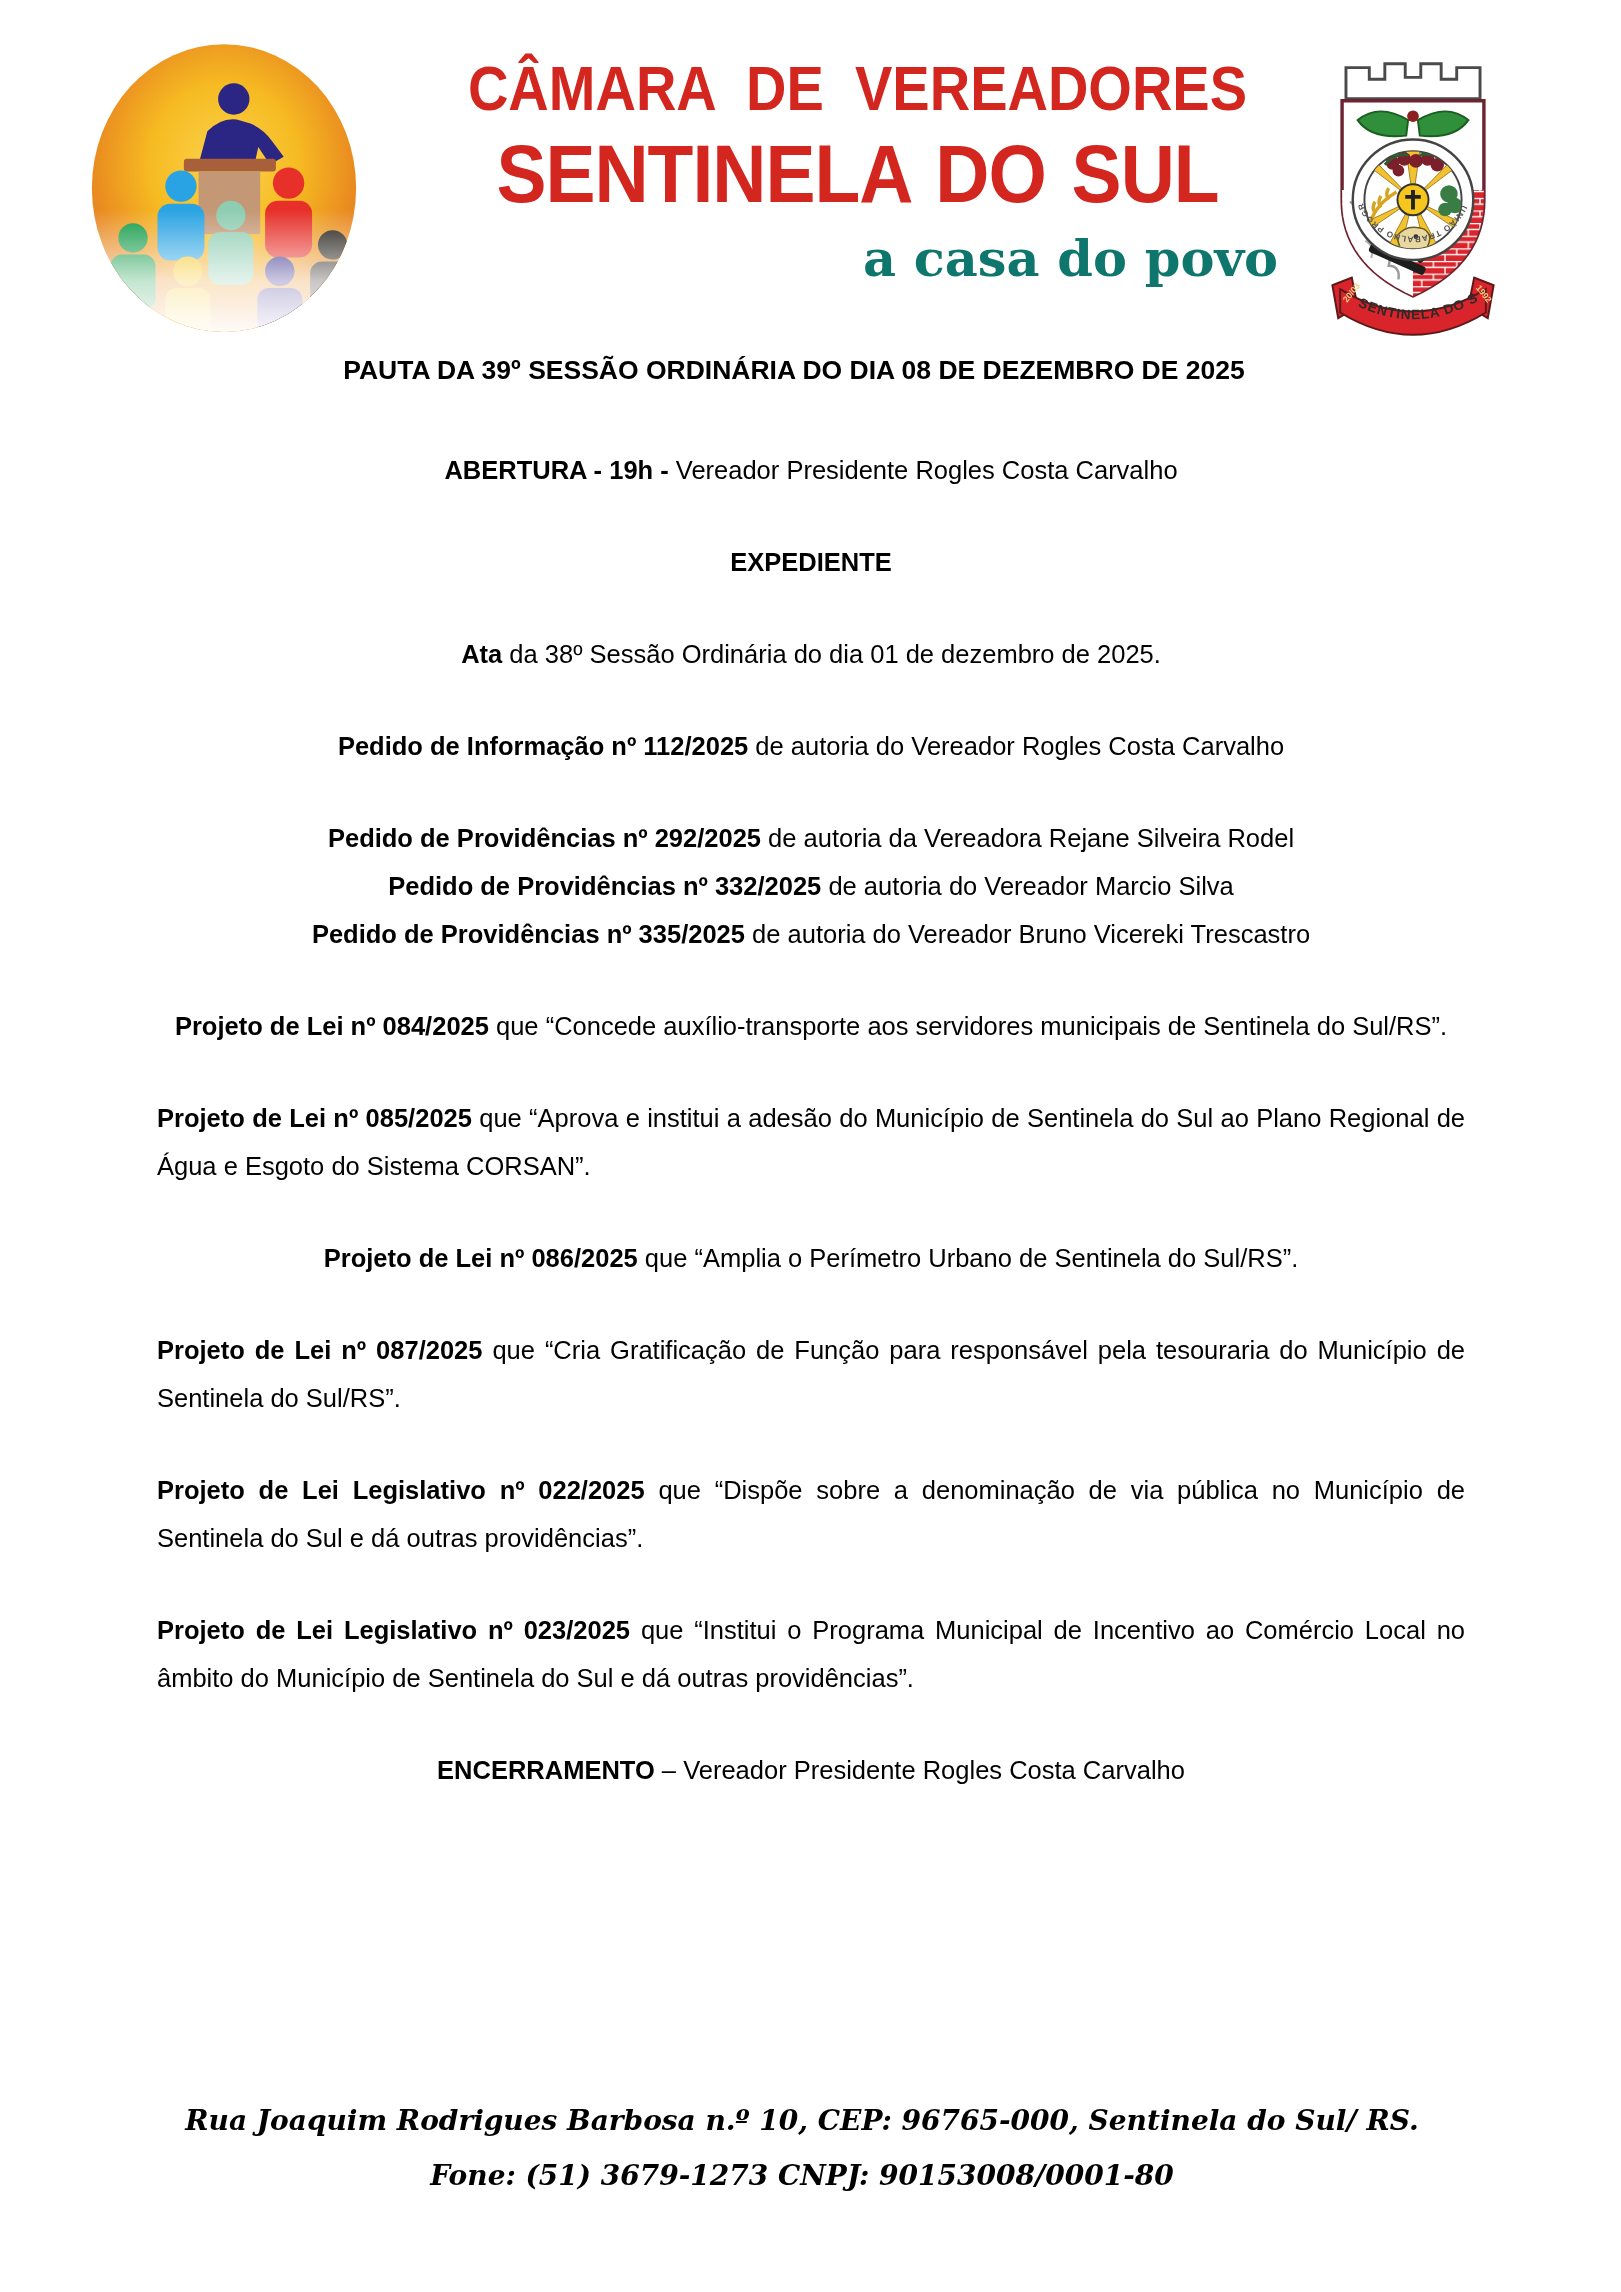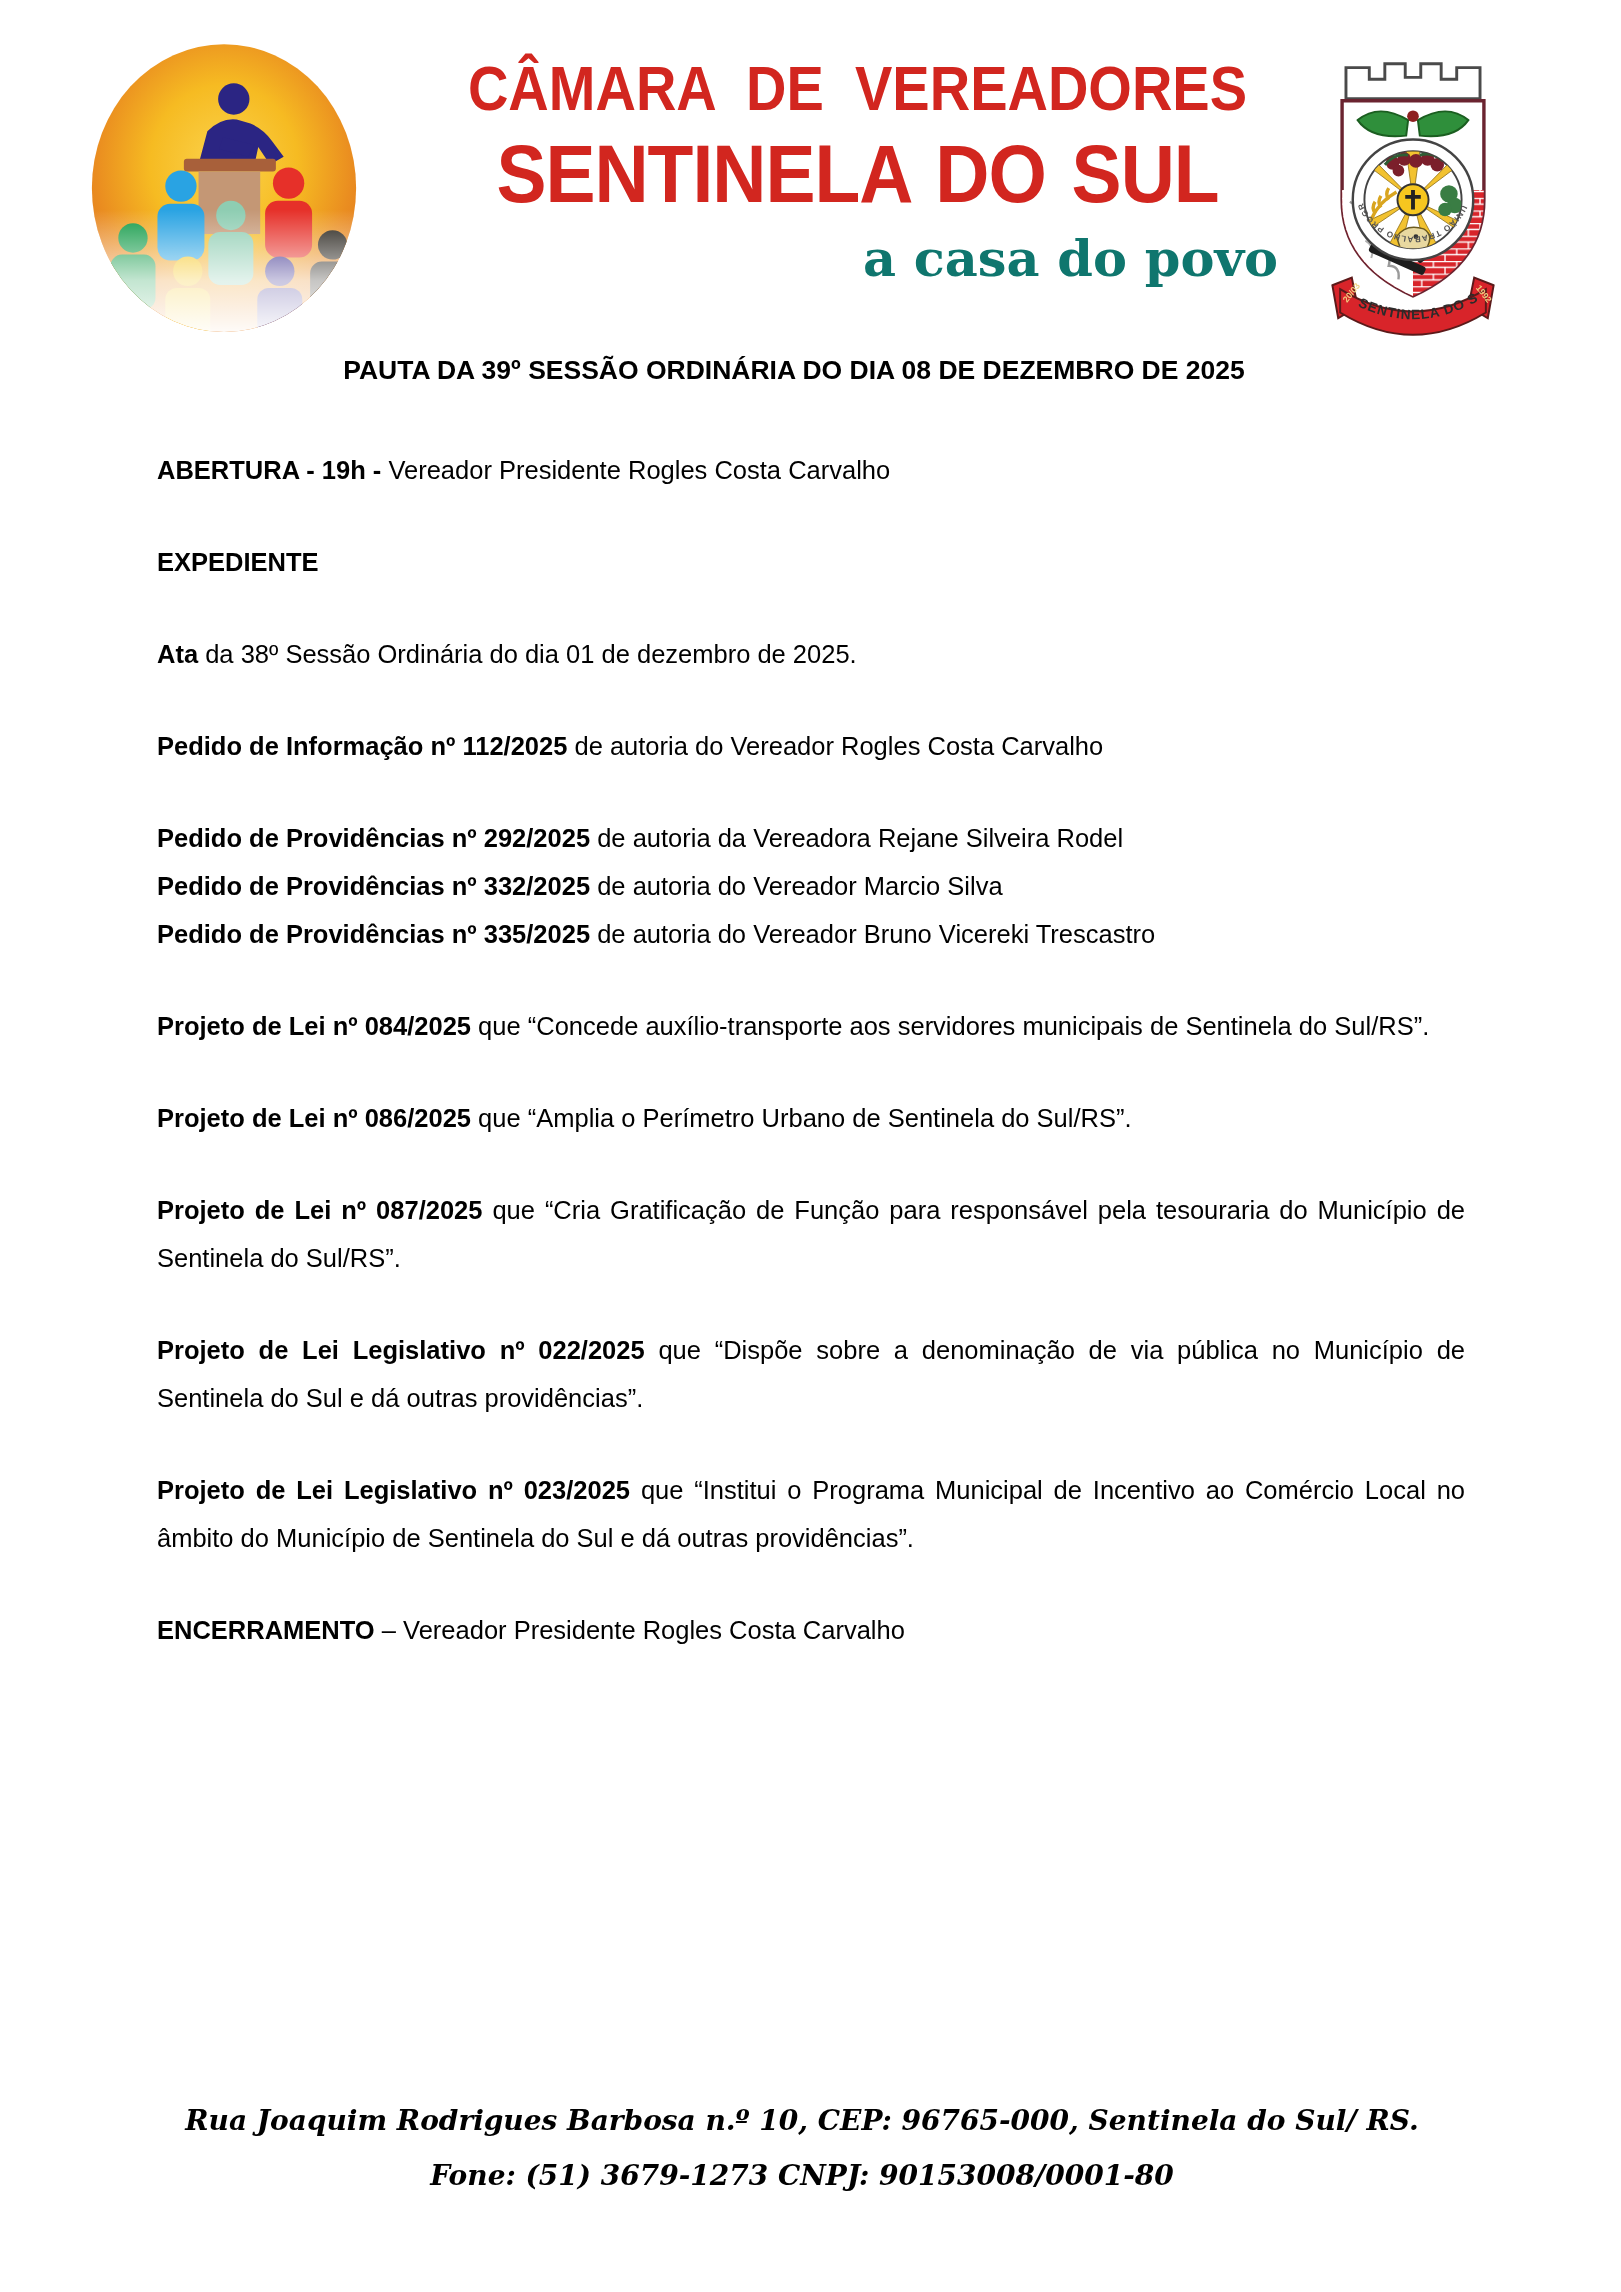--- a/index.html
+++ b/index.html
@@ -40,21 +40,21 @@
   
   .doc-title{
     position:absolute;top:355px;left:140px;width:1308px;
     text-align:center;font-weight:bold;font-size:26.5px;letter-spacing:0;
   }
   
   .content{
     position:absolute;top:446px;left:157px;width:1308px;
     font-size:25.5px;line-height:48px;
   }
-  .para{margin:0 0 44px 0;}
+  .para{margin:0 0 44px 0;text-align:center;}
   .para.tight{margin-bottom:0;}
   .para.just{text-align:justify;}
   .para b{font-weight:bold;}
   
   .footer{
     position:absolute;bottom:90px;left:0;right:0;
     text-align:center;
     font-family:"DejaVu Serif","Liberation Serif",serif;
     font-style:italic;font-weight:bold;
     font-size:28px;line-height:55px;color:#000;
@@ -254,20 +254,21 @@
     <p class="para"><b>Ata</b><span> da 38º Sessão Ordinária do dia 01 de dezembro de 2025.</span></p>
 
     <p class="para"><b>Pedido de Informação nº 112/2025</b><span> de autoria do Vereador Rogles Costa Carvalho</span></p>
 
     <p class="para tight"><b>Pedido de Providências nº 292/2025</b><span> de autoria da Vereadora Rejane Silveira Rodel</span></p>
     <p class="para tight"><b>Pedido de Providências nº 332/2025</b><span> de autoria do Vereador Marcio Silva</span></p>
     <p class="para"><b>Pedido de Providências nº 335/2025</b><span> de autoria do Vereador Bruno Vicereki Trescastro</span></p>
 
     <p class="para"><b>Projeto de Lei nº 084/2025</b><span> que “Concede auxílio-transporte aos servidores municipais de Sentinela do Sul/RS”.</span></p>
 
+    <p class="para just"><b>Projeto de Lei nº 085/2025</b><span> que “Aprova e institui a adesão do Município de Sentinela do Sul ao Plano Regional de Água e Esgoto do Sistema CORSAN”.</span></p>
 
     <p class="para"><b>Projeto de Lei nº 086/2025</b><span> que “Amplia o Perímetro Urbano de Sentinela do Sul/RS”.</span></p>
 
     <p class="para just"><b>Projeto de Lei nº 087/2025</b><span> que “Cria Gratificação de Função para responsável pela tesouraria do Município de Sentinela do Sul/RS”.</span></p>
 
     <p class="para just"><b>Projeto de Lei Legislativo nº 022/2025</b><span> que “Dispõe sobre a denominação de via pública no Município de Sentinela do Sul e dá outras providências”.</span></p>
 
     <p class="para just"><b>Projeto de Lei Legislativo nº 023/2025</b><span> que “Institui o Programa Municipal de Incentivo ao Comércio Local no âmbito do Município de Sentinela do Sul e dá outras providências”.</span></p>
 
     <p class="para"><b>ENCERRAMENTO</b><span> – Vereador Presidente Rogles Costa Carvalho</span></p>

